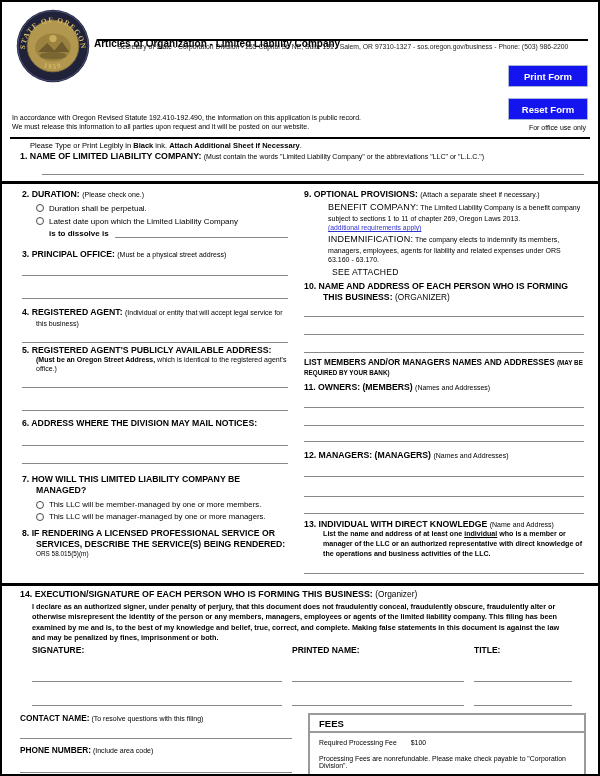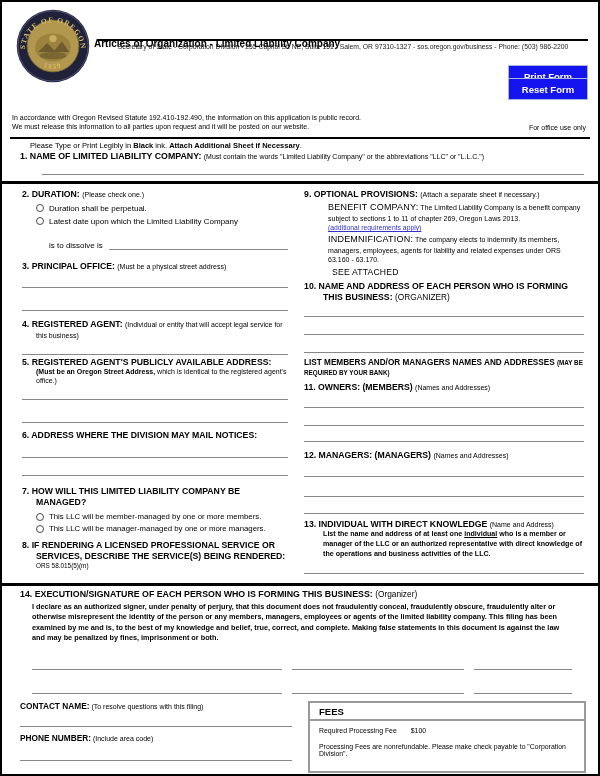--- a/index.html
+++ b/index.html
@@ -14,21 +14,21 @@
   .seal { position:absolute; left:14px; top:7px; }
   .doc-title { position:absolute; left:92px; right:10px; top:21px; text-align:left;
     font-weight:bold; font-size:10px;margin-top:15px; }
   .title-rule { position:absolute; left:96px; right:10px; top:37px; border-top:2px solid #000; }
   .subtitle { position:absolute; left:96px; right:10px; top:41px; font-size:6.8px;
     text-align:center; color:#1a1a1a; }
   .btn { position:absolute; right:10px; width:80px; height:22px; background:#1414f0;
     color:#fff; font-weight:bold; font-size:9.5px; display:flex; align-items:center;
     justify-content:center; border:1px solid #aab6d8; cursor:pointer; }
   .btn-print { top:63px; }
-  .btn-reset { top:76px;margin-left:19px; }
+  .btn-reset { top:96px;margin-left:19px; }
   .registry { position:absolute; left:40px; top:95px; font-weight:bold; font-size:8.8px; }
   .registry-line { display:inline-block; width:150px; height:11px;
     border-bottom:1px solid #6f6f6f; margin-left:5px; vertical-align:bottom; }
   .pub1 { position:absolute; left:10px; top:112px; font-size:7px; }
   .pub2 { position:absolute; left:10px; top:121px; font-size:7px; }
   .office { position:absolute; right:12px; top:122px; font-size:7px; }
   .top-rule { position:absolute; left:8px; right:8px; top:135px; border-top:2.5px solid #000; }
   
   .instructions { padding:1px 0 0 28px; font-size:7.5px; }
   .s1 { padding:1px 8px 0 18px; font-size:8.8px; font-weight:bold; }
@@ -39,22 +39,22 @@
   .columns { display:flex; height:399px; overflow:hidden; }
   .col-left  { width:300px; padding:5px 12px 0 20px; }
   .col-right { width:300px; padding:5px 14px 0 4px; }
   .sec-head { font-size:8.7px; font-weight:bold; line-height:1.25;
     padding-left:14px; text-indent:-14px; }
   .col-right .sec-head { padding-left:19px; text-indent:-19px; }
   .wline { border-bottom:1.4px solid #878787; }
   .radio-row { display:flex; align-items:center; font-size:8px; margin-top:4px; }
   .radio { width:8px; height:8px; border:1px solid #4a4a4a; border-radius:50%;
     margin-right:5px; flex:none; background:#fff; cursor:pointer; }
-  .dissolve { display:flex; align-items:flex-end; margin:15px 0 0 27px; font-size:8px;
-    font-weight:normal; }
+  .dissolve { display:flex; align-items:flex-end; margin:3px 0 0 27px; font-size:8px;
+    font-weight:bold; }
   .dissolve .wline { flex:1; margin-left:6px; height:9px; }
   .subnote { font-size:7px; line-height:1.3; margin-left:14px; }
   .ors { font-size:6.4px; margin-left:14px; }
   
   .optprov { margin-left:24px; }
   .opt-label { font-size:9px; letter-spacing:.2px; }
   .opt-p { font-size:7px; line-height:1.32; margin-top:2px; }
   .opt-link { color:#3333cc; text-decoration:underline; font-size:6.8px; cursor:pointer; }
   .see-att { font-size:8.6px; margin:3px 0 0 4px; letter-spacing:.2px; }
   .list-note { font-size:8.2px; font-weight:bold; line-height:1.25; margin-top:5px; }
@@ -275,20 +275,25 @@
 
   <div class="rule3" style="margin-top:0"></div>
   <div class="s14">
     <div class="sec-head">
       <span>14.</span>
       <span>EXECUTION/SIGNATURE OF EACH PERSON WHO IS FORMING THIS BUSINESS:</span>
       <span class="note14">(Organizer)</span>
     </div>
     <div class="declaration">I declare as an authorized signer, under penalty of perjury, that this document does not fraudulently conceal, fraudulently obscure, fraudulently alter or otherwise misrepresent the identity of the person or any members, managers, employees or agents of the limited liability company. This filing has been examined by me and is, to the best of my knowledge and belief, true, correct, and complete. Making false statements in this document is against the law and may be penalized by fines, imprisonment or both.</div>
     <div class="sig-grid">
+      <div class="sg1 sig-label">SIGNATURE:</div>
+      <div class="sg2 sig-label">PRINTED NAME:</div>
+      <div class="sg3 sig-label">TITLE:</div>
+    </div>
+    <div class="sig-grid">
       <div class="sg1 wline sig-line1"></div>
       <div class="sg2 wline sig-line1"></div>
       <div class="sg3 wline sig-line1"></div>
     </div>
     <div class="sig-grid">
       <div class="sg1 wline sig-line2"></div>
       <div class="sg2 wline sig-line2"></div>
       <div class="sg3 wline sig-line2"></div>
     </div>
   </div>

